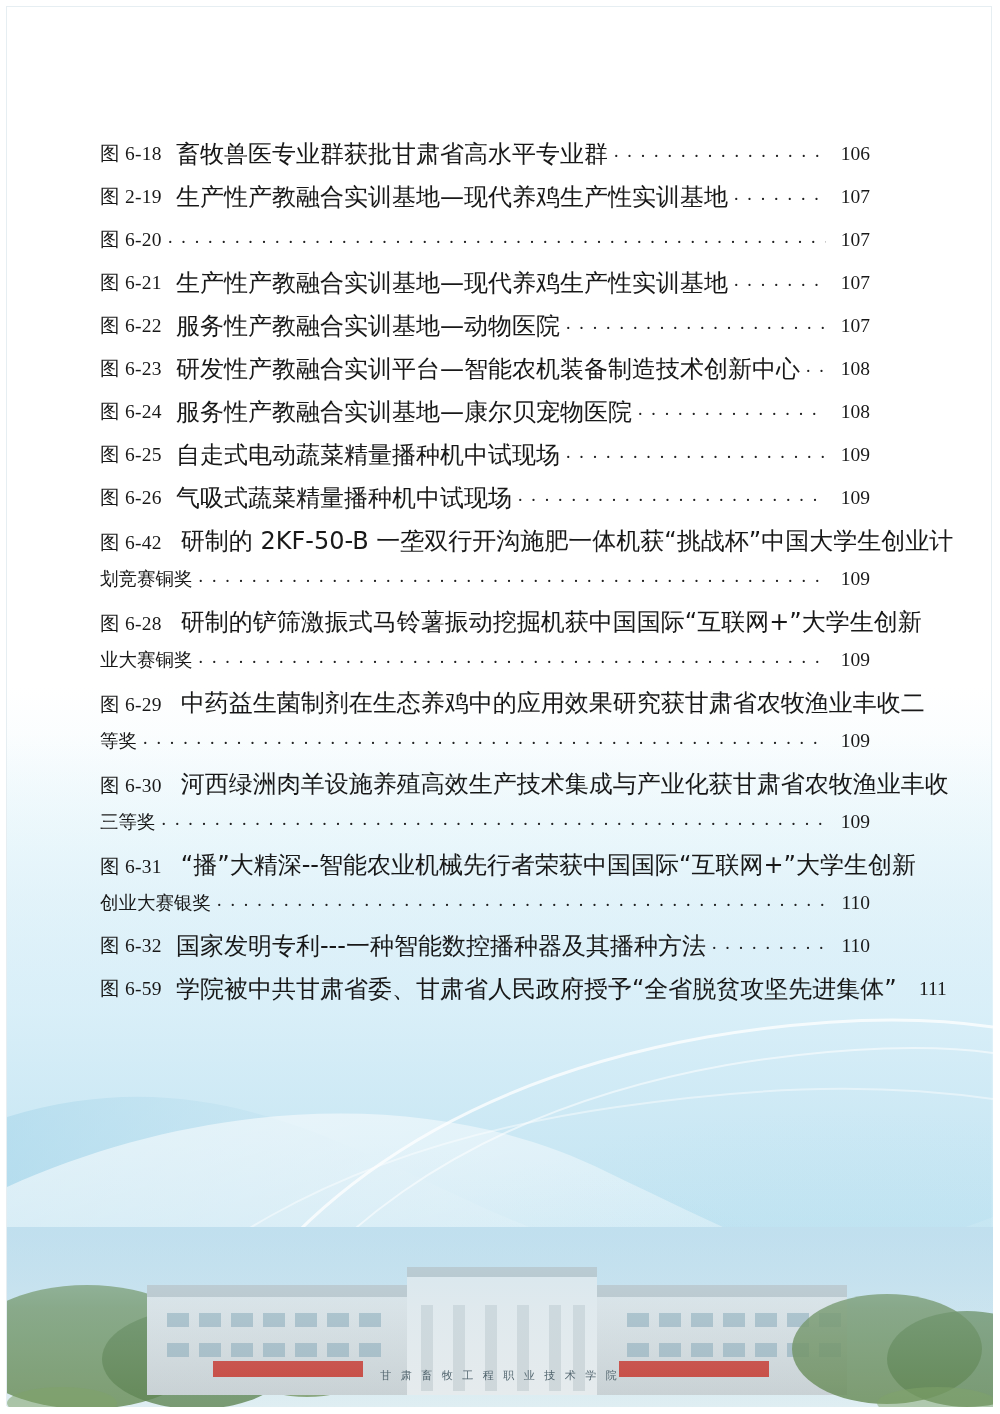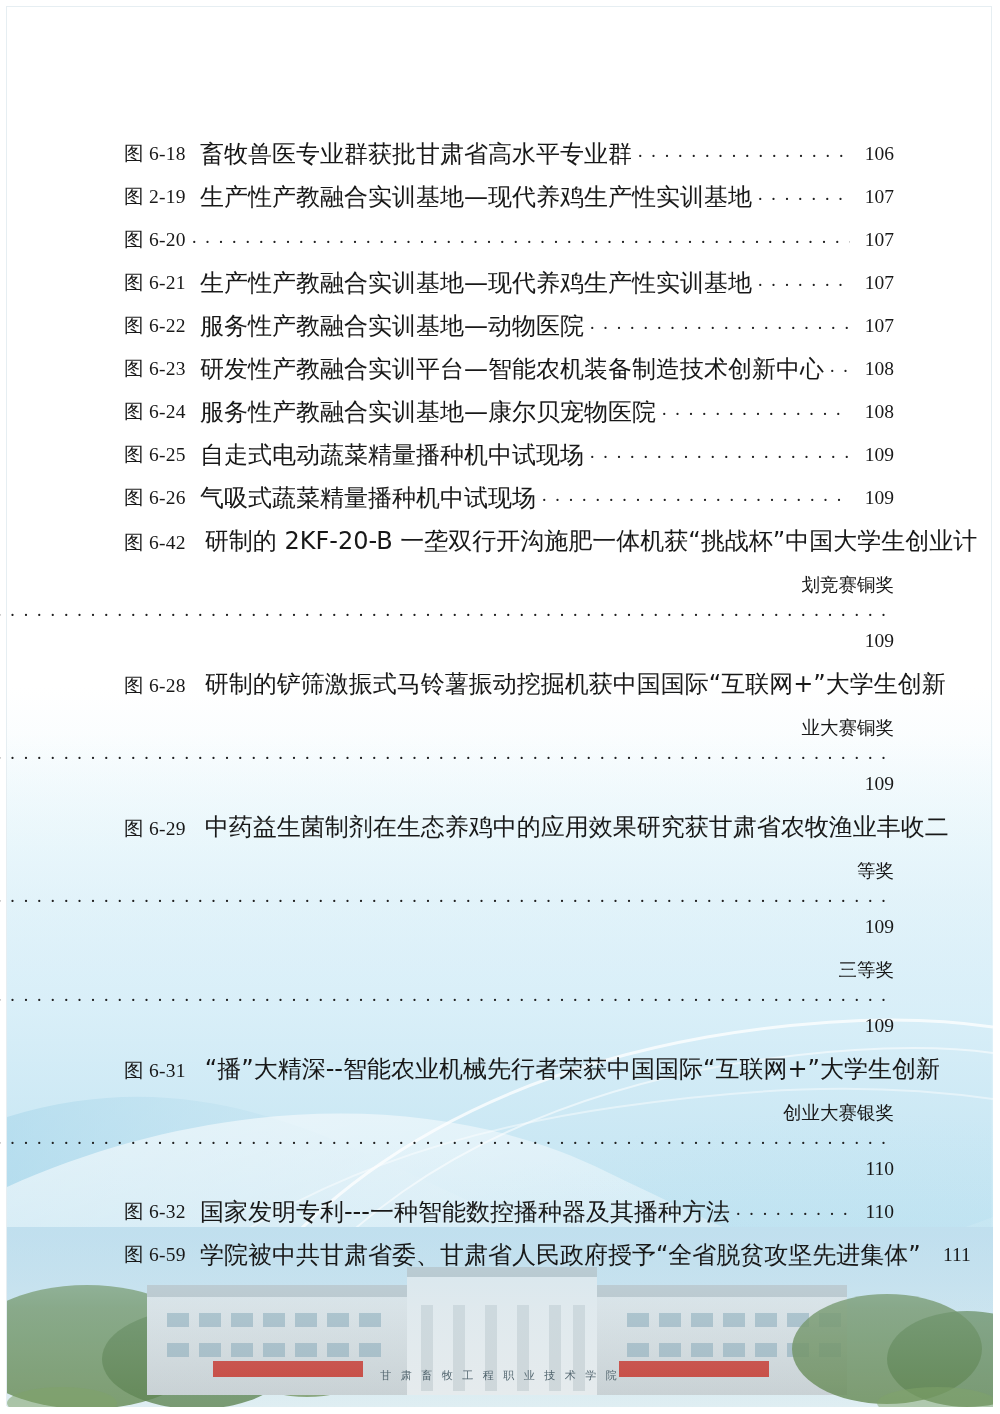--- a/index.html
+++ b/index.html
@@ -59,21 +59,21 @@
     left: 7px;
     right: 7px;
     bottom: 7px;
     height: 180px;
     overflow: hidden;
   }
 
   
   .toc {
     position: absolute;
-    left: 124px;
+    left: 100px;
     top: 140px;
     width: 770px;
   }
   .toc-entry {
     display: flex;
     align-items: flex-start;
     font-size: 19.5px;
     line-height: 28px;
     color: #181818;
     margin-bottom: 15px;
@@ -118,23 +118,22 @@
     display: block;
     white-space: nowrap;
   }
   .line1 .fig-label { display: inline; }
   .line1 .fig-title {
     display: inline;
     padding-left: 14px;
   }
   .line2 {
     display: flex;
-    align-items: flex-end;
-    margin-top: 14px;
-    flex-direction: column;
+    align-items: center;
+    margin-top: 8px;
   }
   .line2 .cont-text {
     flex: 0 0 auto;
     font-family: "DejaVu Sans", "Liberation Sans", sans-serif;
     font-size: 18.5px;
   }
 </style>
 </head>
 <body>
 
@@ -302,21 +301,21 @@
     <div class="toc-entry">
       <span class="fig-label">图 6-26</span>
       <span class="fig-title">气吸式蔬菜精量播种机中试现场</span>
       <span class="dots">. . . . . . . . . . . . . . . . . . . . . . . . . . . . . . . . . . . . . . . . . . . . . . . . . . . . . . . . . . . . .</span>
       <span class="page-num">109</span>
     </div>
 
     <div class="toc-entry wrap">
       <span class="line1">
         <span class="fig-label">图 6-42</span>
-        <span class="fig-title">研制的 2KF-20-B 一垄双行开沟施肥一体机获“挑战杯”中国大学生创业计</span>
+        <span class="fig-title">研制的 2KF-50-B 一垄双行开沟施肥一体机获“挑战杯”中国大学生创业计</span>
       </span>
       <span class="line2">
         <span class="cont-text">划竞赛铜奖</span>
         <span class="dots">. . . . . . . . . . . . . . . . . . . . . . . . . . . . . . . . . . . . . . . . . . . . . . . . . . . . . . . . . . . . . . . . . . . . . . . . . . . . . . .</span>
         <span class="page-num">109</span>
       </span>
     </div>
 
     <div class="toc-entry wrap">
       <span class="line1">
@@ -336,20 +335,24 @@
         <span class="fig-title">中药益生菌制剂在生态养鸡中的应用效果研究获甘肃省农牧渔业丰收二</span>
       </span>
       <span class="line2">
         <span class="cont-text">等奖</span>
         <span class="dots">. . . . . . . . . . . . . . . . . . . . . . . . . . . . . . . . . . . . . . . . . . . . . . . . . . . . . . . . . . . . . . . . . . . . . . . . . . . . . . . . . . . . . . . . .</span>
         <span class="page-num">109</span>
       </span>
     </div>
 
     <div class="toc-entry wrap">
+      <span class="line1">
+        <span class="fig-label">图 6-30</span>
+        <span class="fig-title">河西绿洲肉羊设施养殖高效生产技术集成与产业化获甘肃省农牧渔业丰收</span>
+      </span>
       <span class="line2">
         <span class="cont-text">三等奖</span>
         <span class="dots">. . . . . . . . . . . . . . . . . . . . . . . . . . . . . . . . . . . . . . . . . . . . . . . . . . . . . . . . . . . . . . . . . . . . . . . . . . . . . . . . . . . . . . . . .</span>
         <span class="page-num">109</span>
       </span>
     </div>
 
     <div class="toc-entry wrap">
       <span class="line1">
         <span class="fig-label">图 6-31</span>

